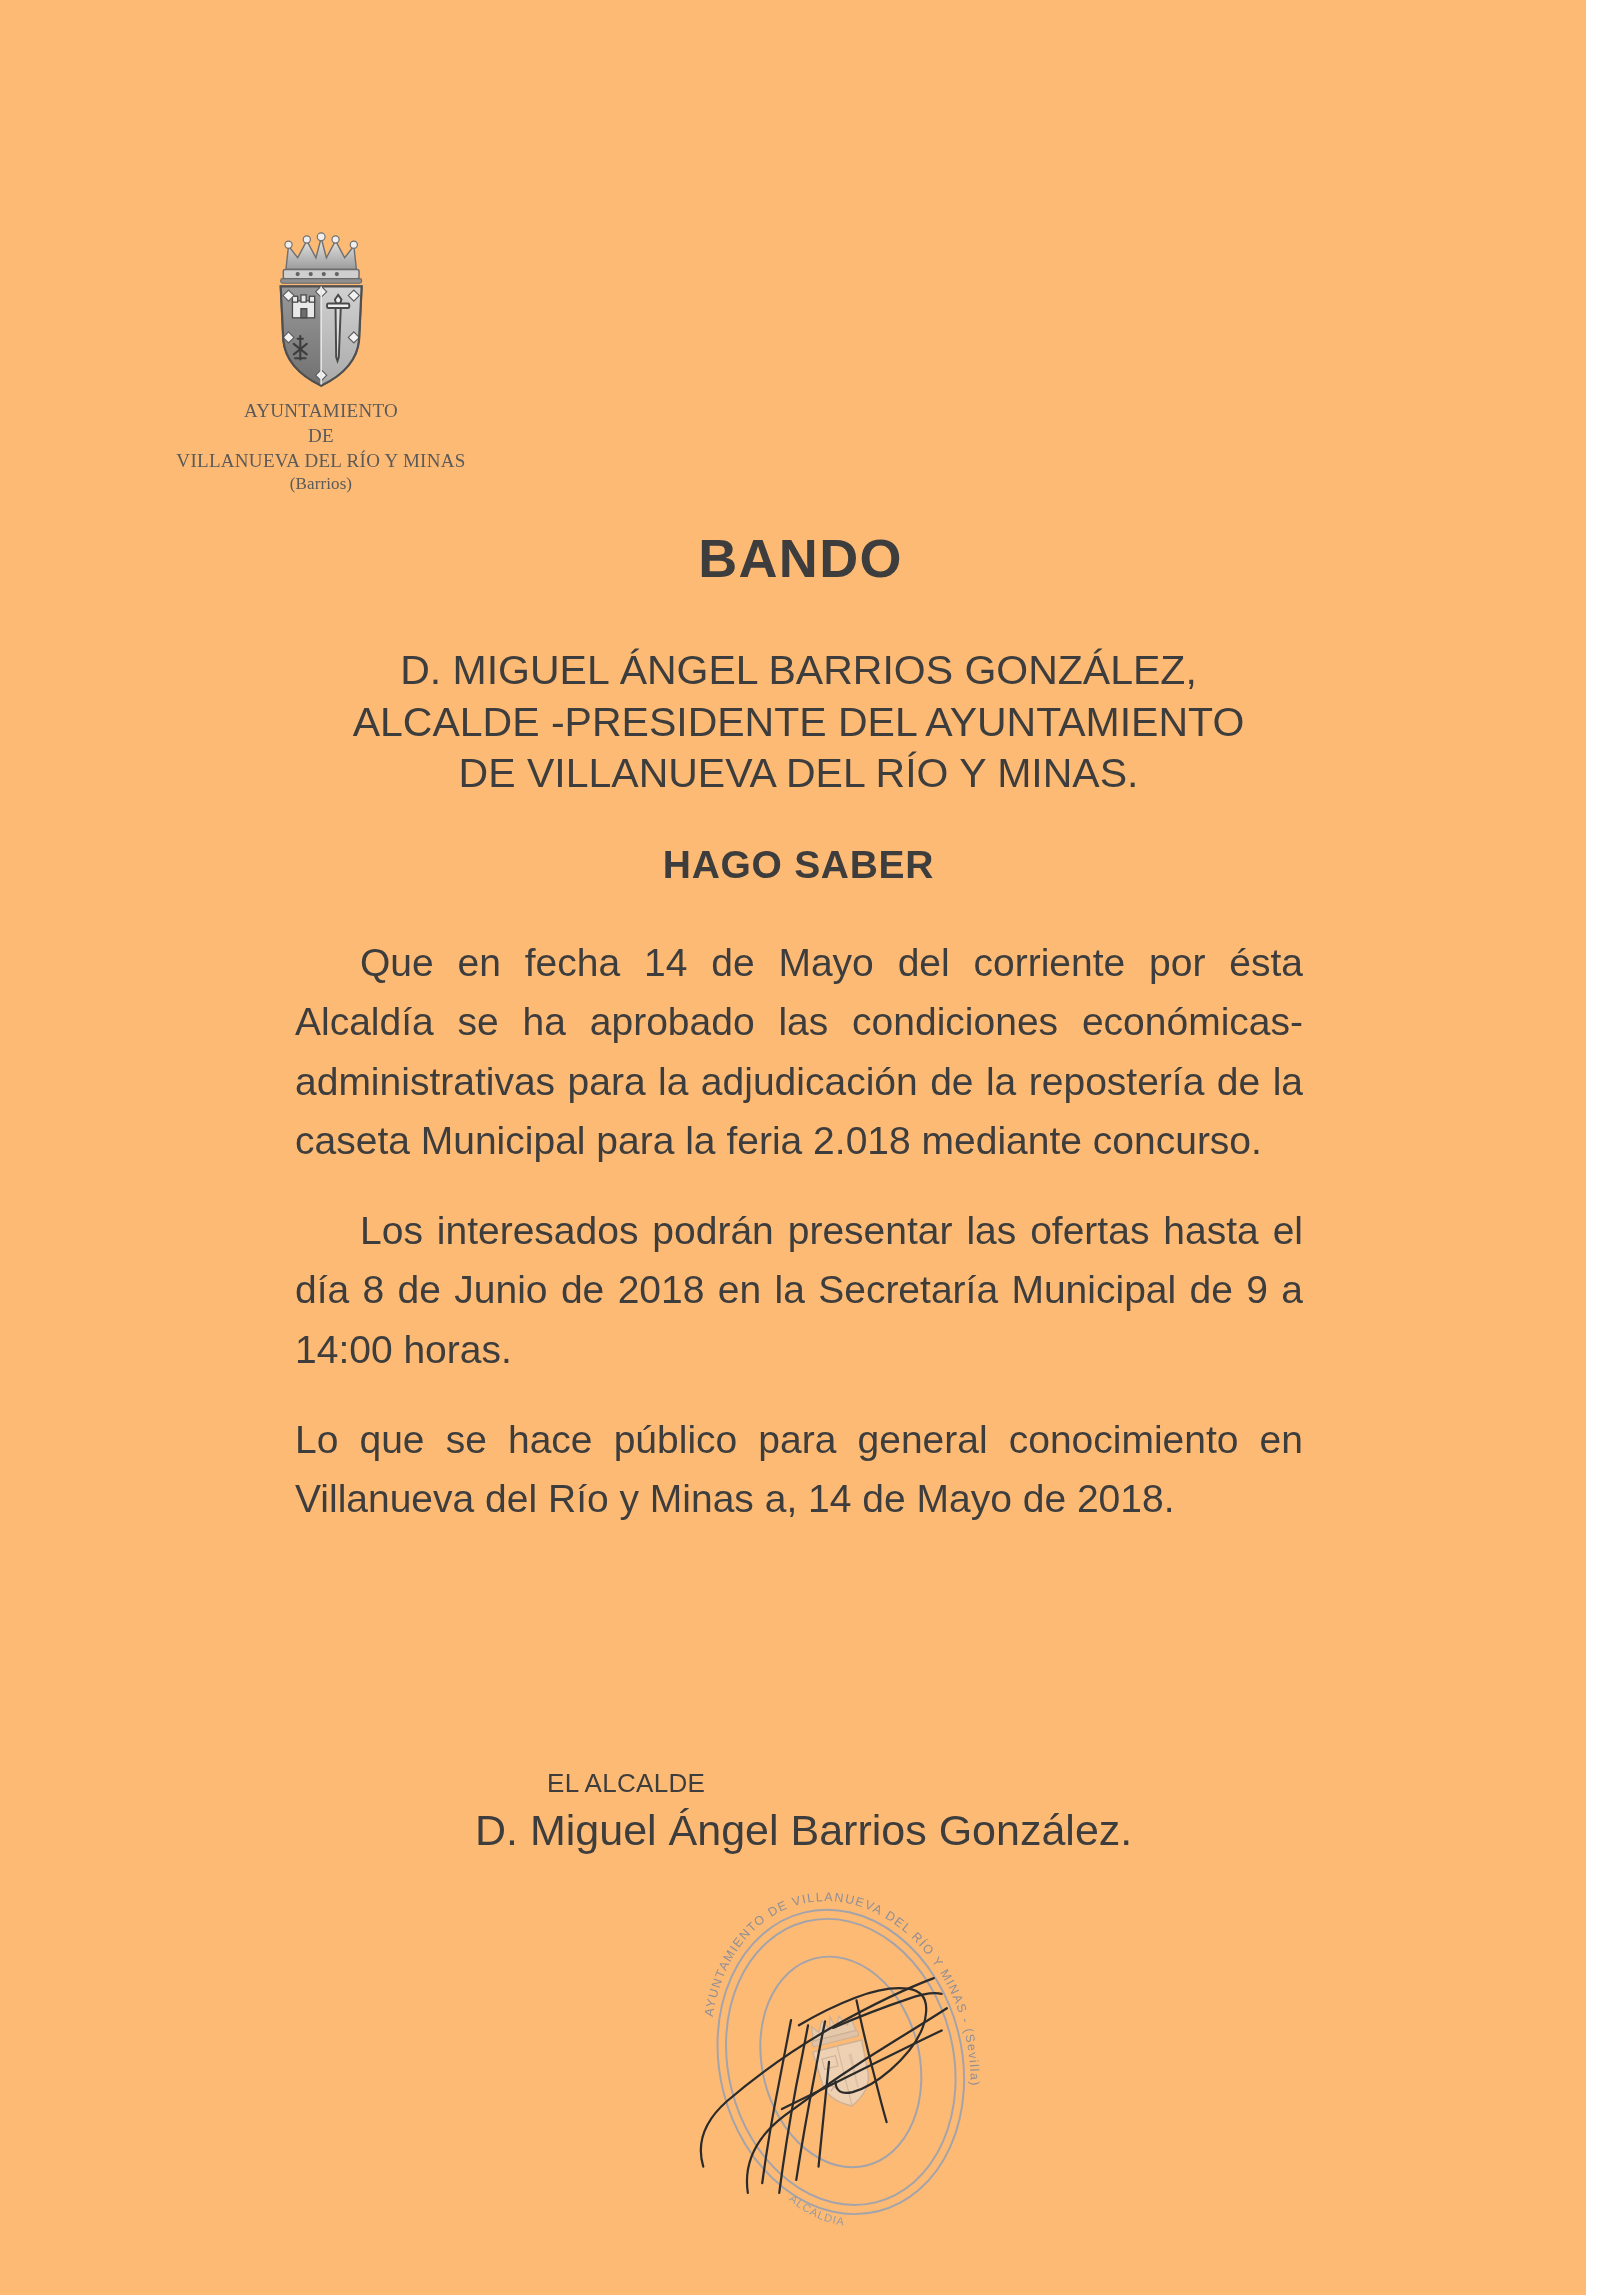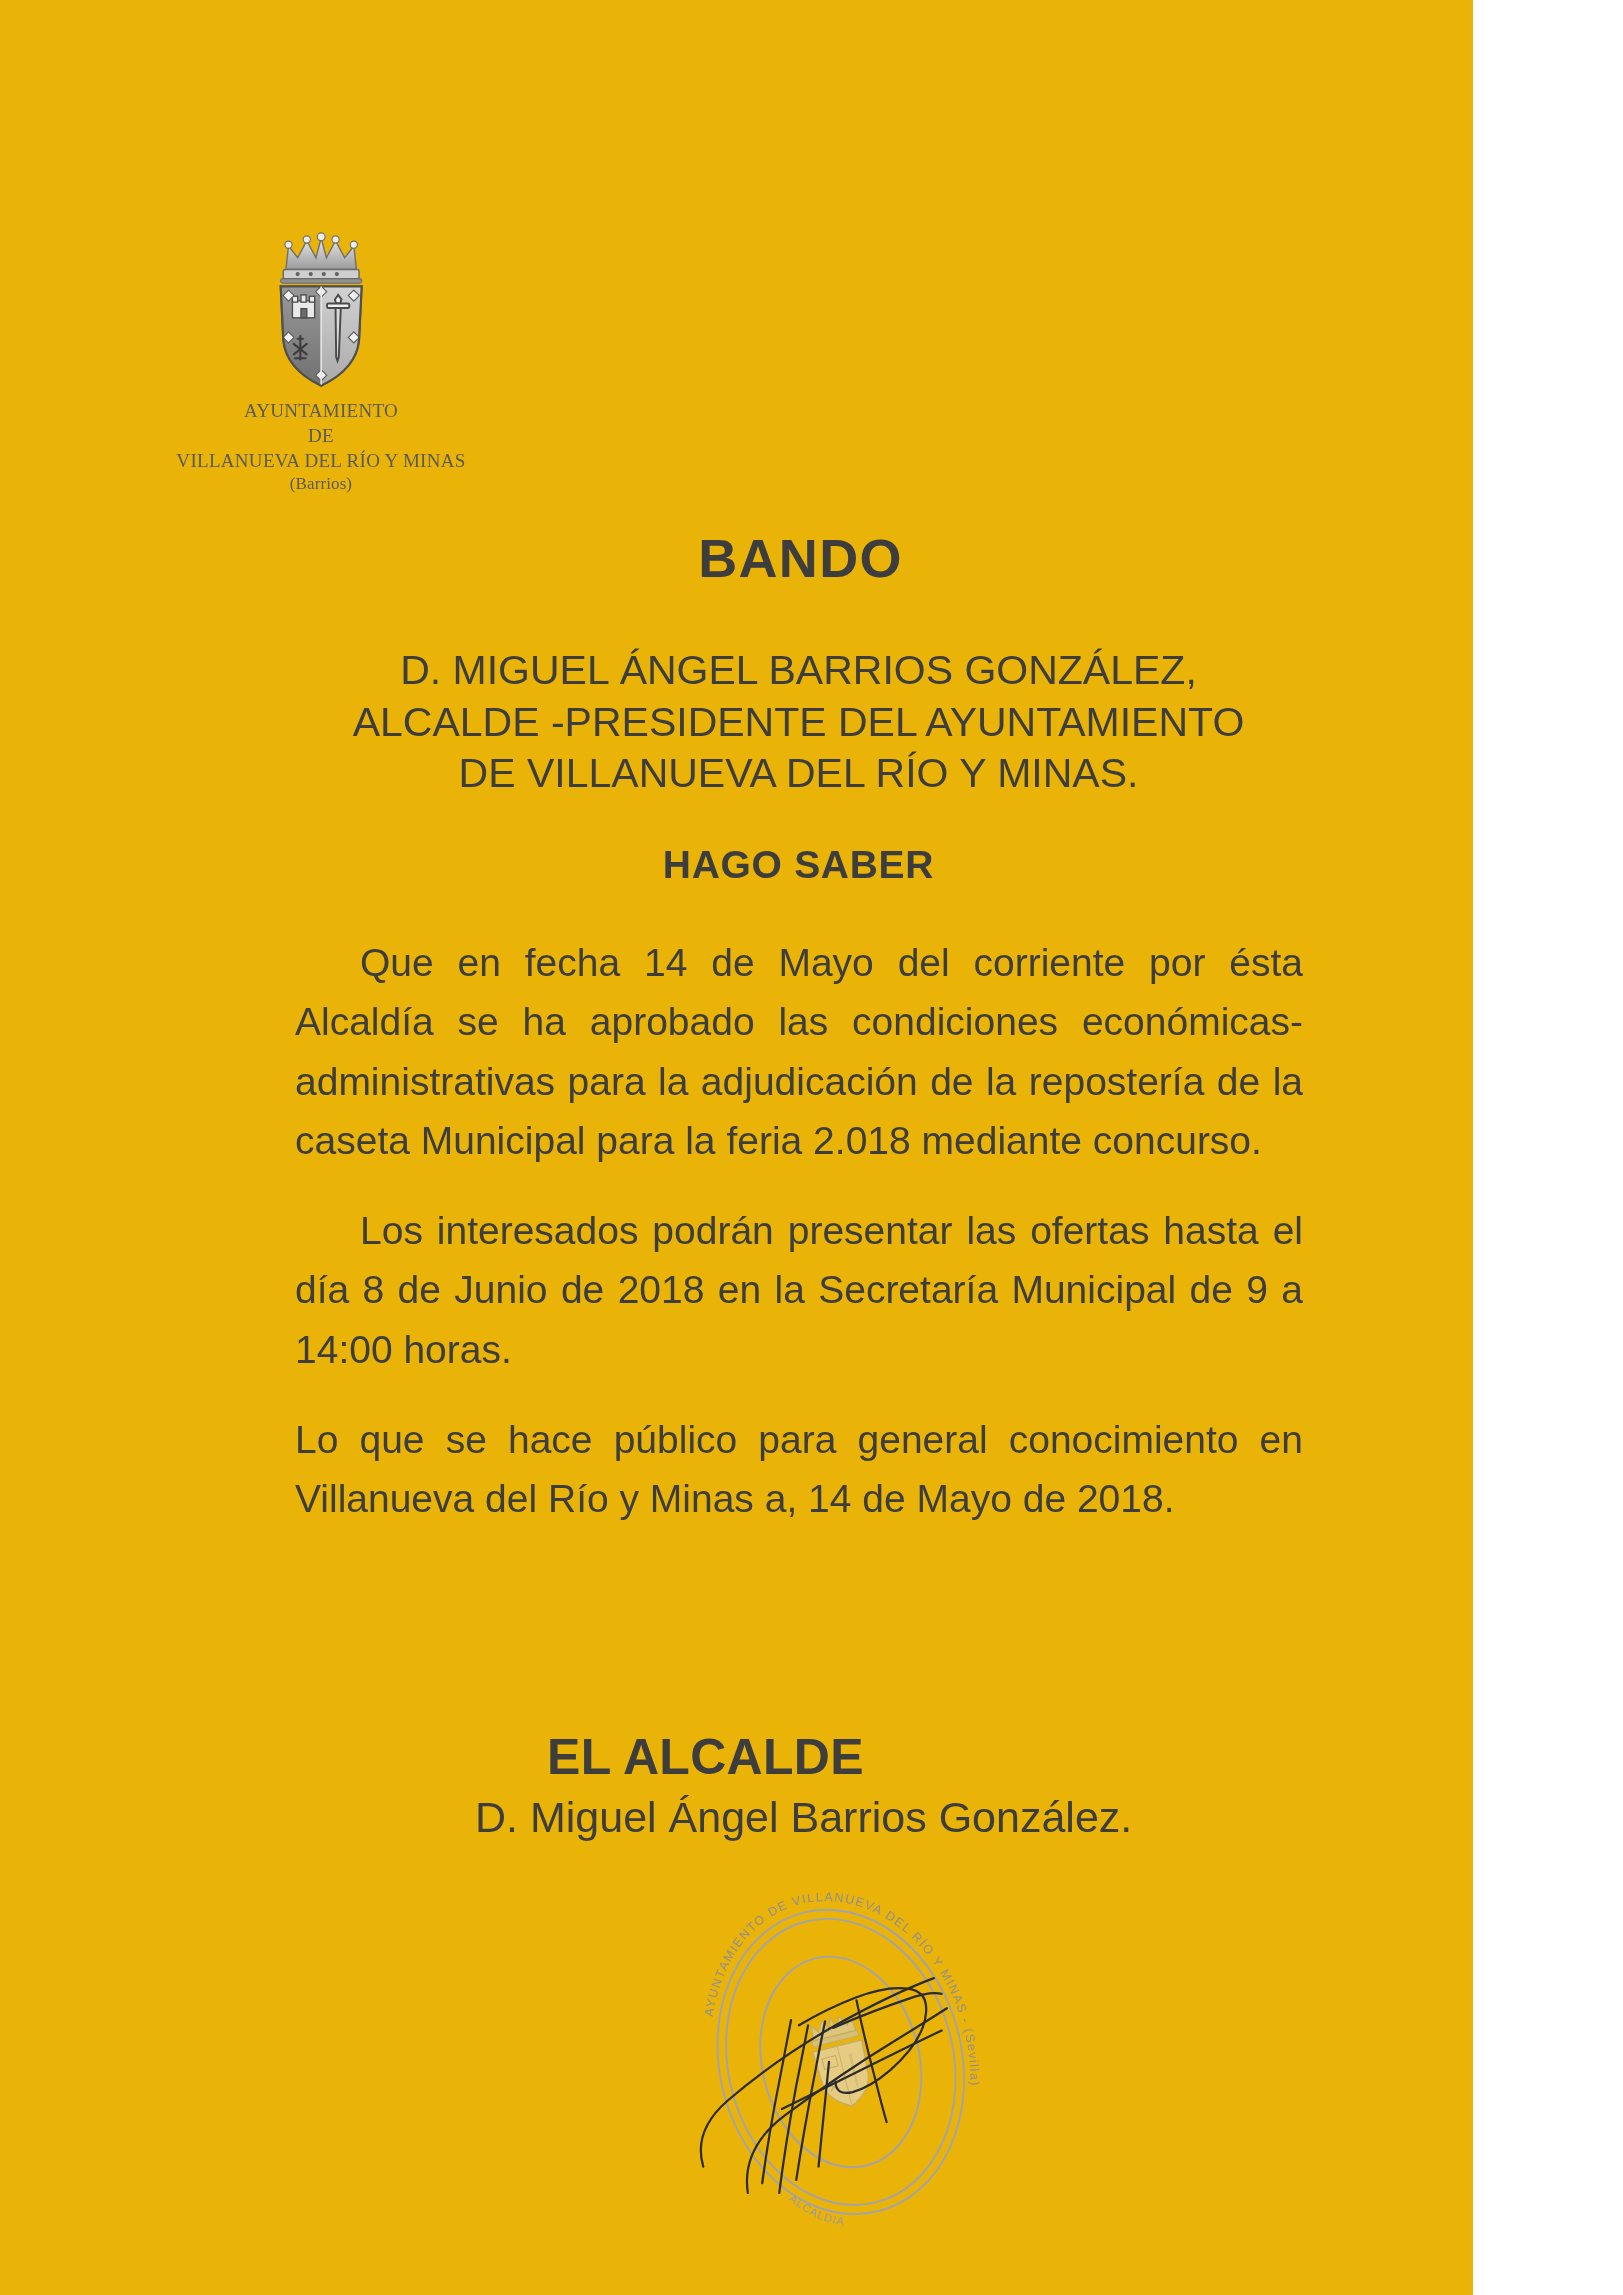--- a/index.html
+++ b/index.html
@@ -3,23 +3,23 @@
 <meta charset="utf-8">
 <style>
   html, body {
     margin: 0;
     padding: 0;
     background: #ffffff;
   }
 
   .page {
     position: relative;
-    width: 1473px;
+    width: 1586px;
     height: 2295px;
-    background: #eab308;
+    background: #fdba74;
     overflow: hidden;
     font-family: "Liberation Sans", sans-serif;
     color: #3a3a3a;
   }
 
   
   .letterhead {
     position: absolute;
     left: 167px;
     top: 229px;
@@ -119,24 +119,25 @@
 
   
   .sign-block {
     position: absolute;
     left: 295px;
     top: 1728px;
     width: 1008px;
     color: #3d3d3d;
   }
   .sign-title {
-    font-size: 50px;
-    font-weight: bold;
+    font-size: 26px;
+    font-weight: normal;
     letter-spacing: 0.3px;
     padding-left: 252px;
+    margin-top: 40px;
   }
   .sign-name {
     font-size: 43px;
     padding-left: 180px;
     margin-top: 7px;
   }
 
   
   .seal-area {
     position: absolute;

